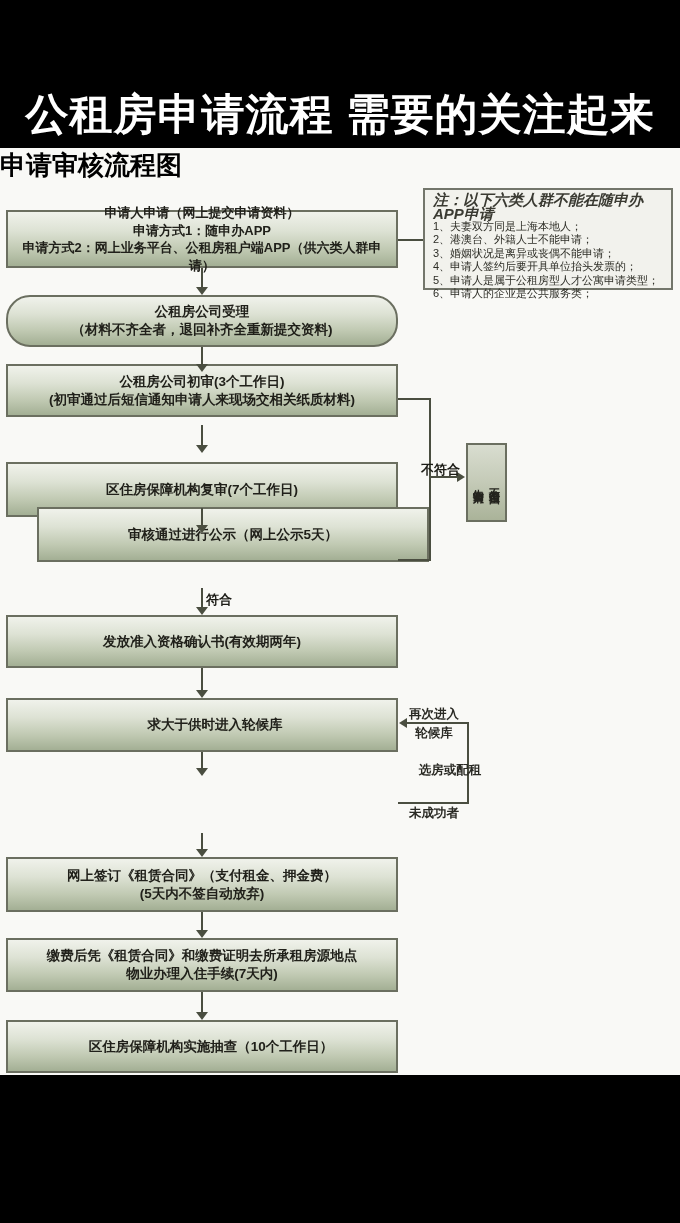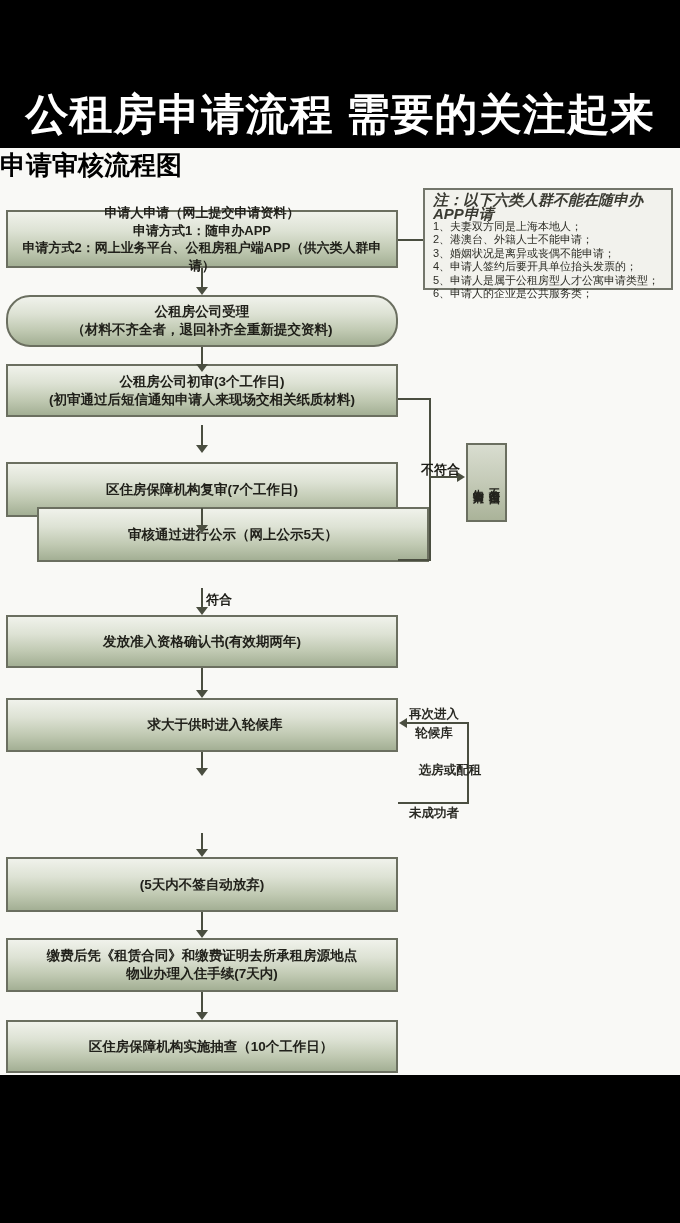--- a/index.html
+++ b/index.html
@@ -97,20 +97,21 @@
   <div class="box" style="top:615px;height:53px;">
     <div>发放准入资格确认书(有效期两年)</div>
   </div>
 
   <div class="box" style="top:698px;height:54px;padding-left:32px;">
     <div>求大于供时进入轮候库</div>
   </div>
 
 
   <div class="box" style="top:857px;height:55px;">
+    <div>网上签订《租赁合同》（支付租金、押金费）</div>
     <div>(5天内不签自动放弃)</div>
   </div>
 
   <div class="box" style="top:938px;height:54px;">
     <div>缴费后凭《租赁合同》和缴费证明去所承租房源地点</div>
     <div>物业办理入住手续(7天内)</div>
   </div>
 
   <div class="box" style="top:1020px;height:53px;padding-left:24px;">
     <div>区住房保障机构实施抽查（10个工作日）</div>

